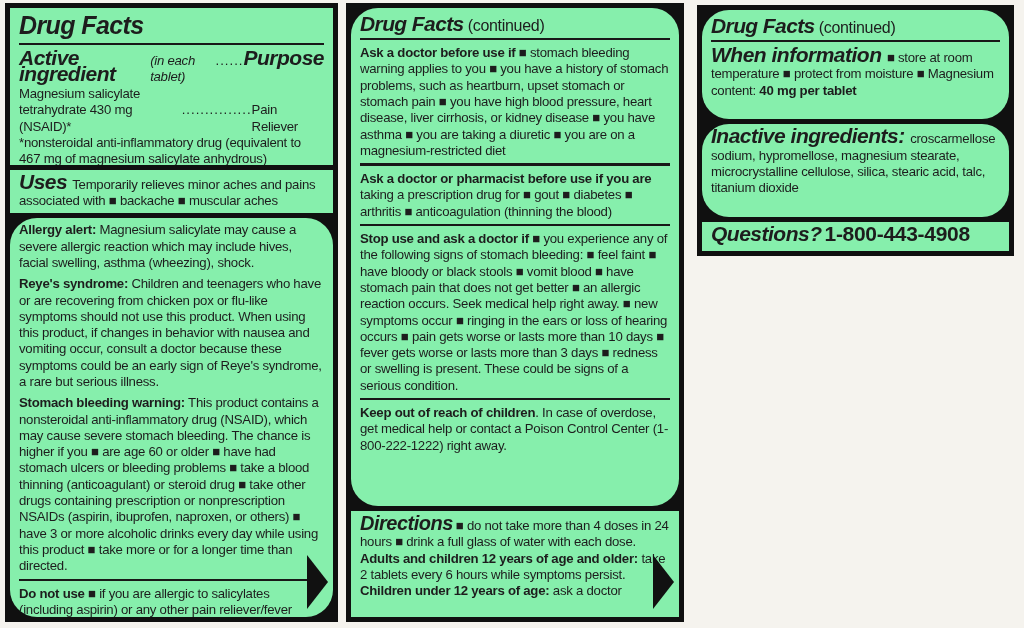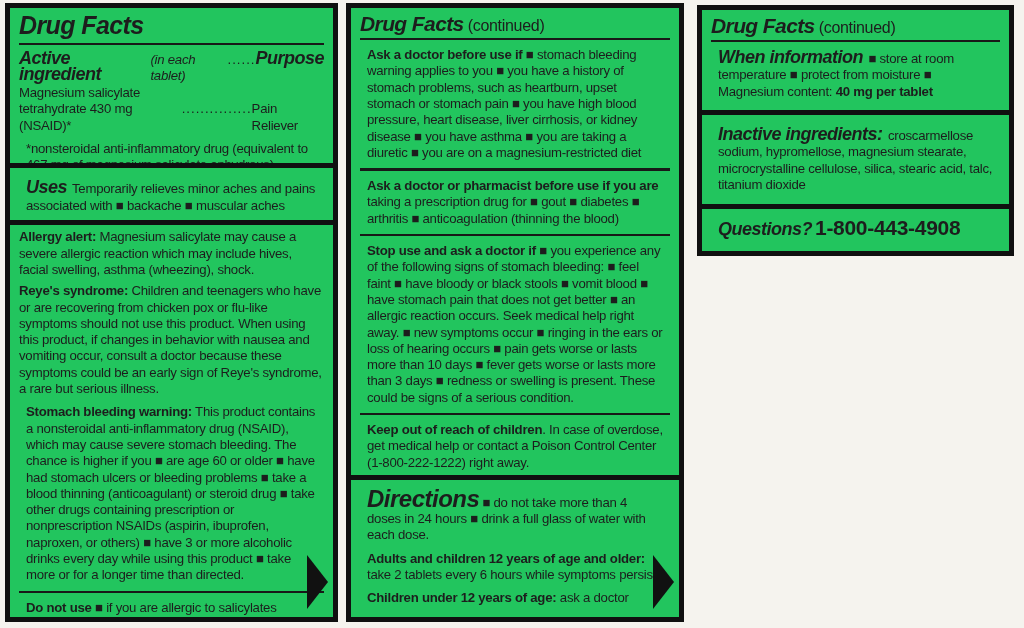--- a/index.html
+++ b/index.html
@@ -11,45 +11,45 @@
     overflow:hidden;
   }
   .panel{
     position:absolute;
     background:#101010;
     padding:5px;
     display:flex;flex-direction:column;gap:5px;
     box-sizing:border-box;
   }
   .sec{
-    background:#22c55e;
+    background:#86efac;
     padding:4px 9px 6px 9px;
     position:relative;
     overflow:hidden;
   }
-  .grow{flex:1 1 auto;}
+  .grow{flex:1 1 auto;border-radius:27px;}
   .df-title{
     font-style:italic;font-weight:bold;
     font-size:25px;letter-spacing:-0.6px;line-height:1.1;
     display:inline-block;
   }
   .df-title.small{font-size:21px;}
   .cont{
     font-style:normal;font-weight:normal;
     font-size:16px;letter-spacing:-0.3px;margin-left:4px;
   }
   .title-rule{border-top:2.5px solid #181818;margin:3px 0 5px;}
   .rule{border-top:2px solid #181818;margin:4px 0 5px;}
   .rule.thick{border-top-width:3px;}
   p{margin:0 0 5px;font-size:13.2px;line-height:16.3px;letter-spacing:-0.25px;}
-  p.tight{margin:7px;}
+  p.tight{margin:0;}
   .lead{font-weight:bold;}
-  .h2{font-style:italic;font-weight:bold;font-size:18px;letter-spacing:-0.5px;}
+  .h2{font-style:italic;font-weight:bold;font-size:21px;letter-spacing:-0.5px;}
   .h2-inline{margin-right:5px;}
-  .h2-big{font-size:24px;}
+  .h2-big{font-size:20px;}
   .ai-row{display:flex;align-items:baseline;font-size:13.2px;letter-spacing:-0.25px;line-height:16.5px;}
   .ai-right{margin-left:auto;}
   .dots{letter-spacing:1px;}
   .arrow{
     position:absolute;right:5px;bottom:8px;
     width:0;height:0;
     border-top:27px solid transparent;
     border-bottom:27px solid transparent;
     border-left:21px solid #111;
   }

